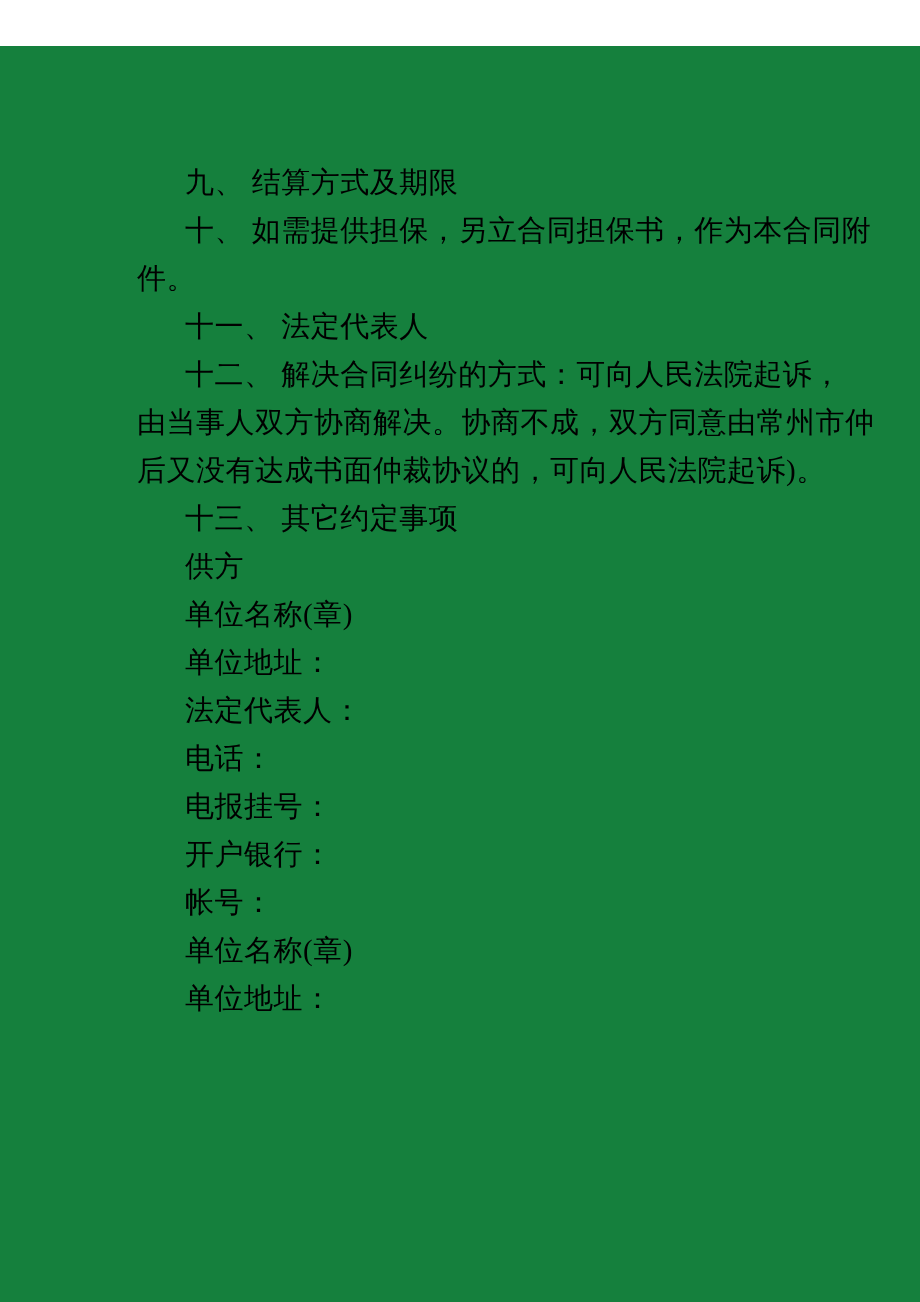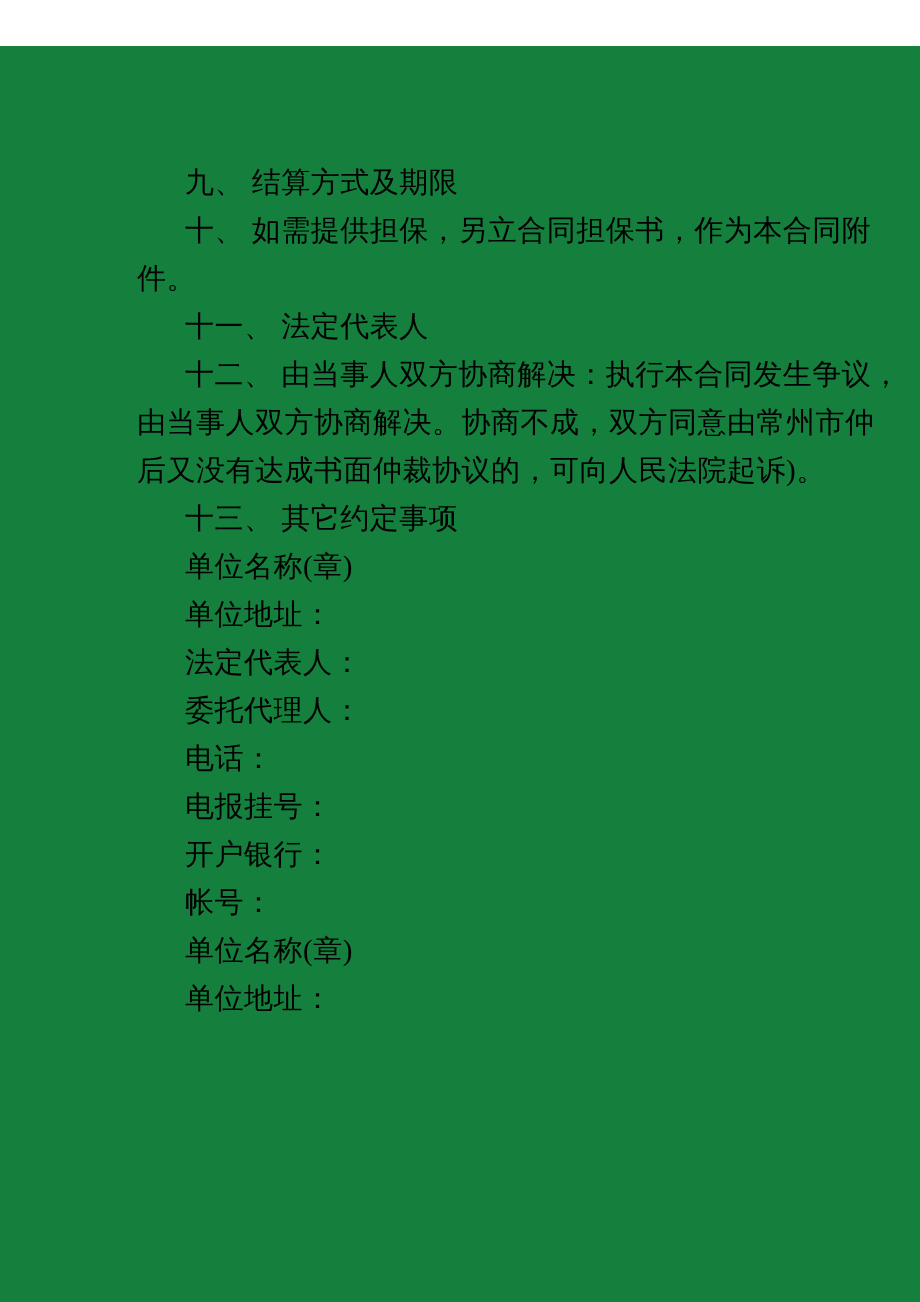--- a/index.html
+++ b/index.html
@@ -41,28 +41,28 @@
 </style>
 </head>
 <body>
 
 <div class="page">
   <div class="doc-body">
       <div class="doc-line indent">九、 结算方式及期限</div>
       <div class="doc-line indent">十、 如需提供担保，另立合同担保书，作为本合同附</div>
       <div class="doc-line">件。</div>
       <div class="doc-line indent">十一、 法定代表人</div>
-      <div class="doc-line indent">十二、 由当事人双方协商解决：执行本合同发生争议，</div>
+      <div class="doc-line indent">十二、 解决合同纠纷的方式：可向人民法院起诉，</div>
       <div class="doc-line">由当事人双方协商解决。协商不成，双方同意由常州市仲</div>
       <div class="doc-line">后又没有达成书面仲裁协议的，可向人民法院起诉)。</div>
       <div class="doc-line indent">十三、 其它约定事项</div>
+      <div class="doc-line indent">供方</div>
       <div class="doc-line indent">单位名称(章)</div>
       <div class="doc-line indent">单位地址：</div>
       <div class="doc-line indent">法定代表人：</div>
-      <div class="doc-line indent">委托代理人：</div>
       <div class="doc-line indent">电话：</div>
       <div class="doc-line indent">电报挂号：</div>
       <div class="doc-line indent">开户银行：</div>
       <div class="doc-line indent">帐号：</div>
       <div class="doc-line indent">单位名称(章)</div>
       <div class="doc-line indent">单位地址：</div>
     </div>
 </div>
 
 </body></html>

